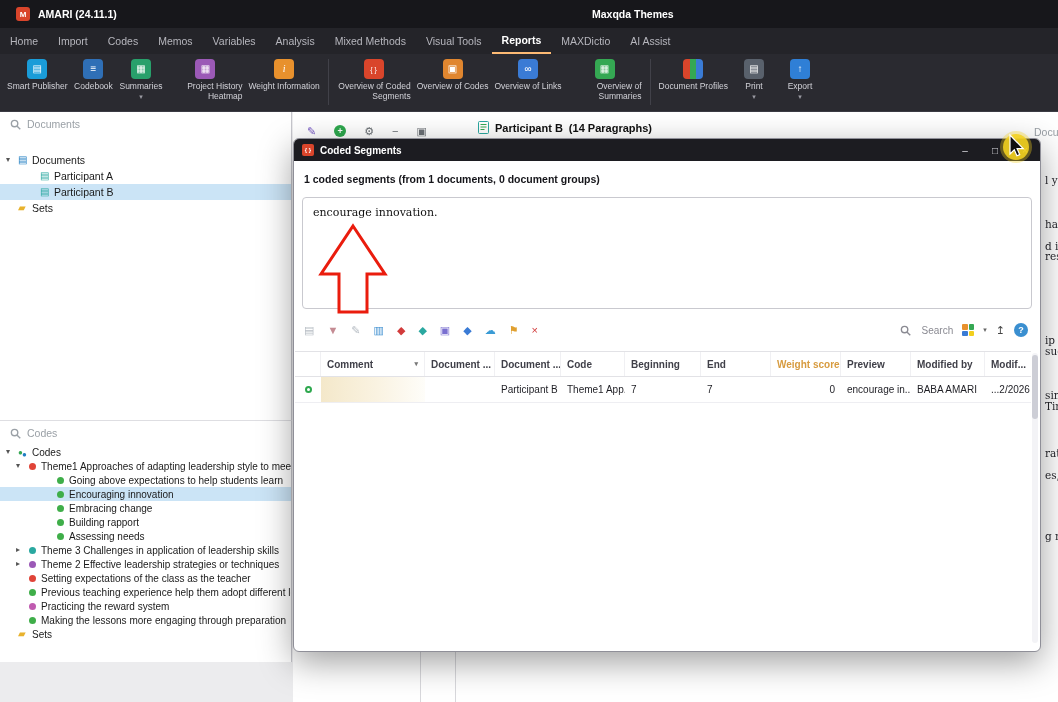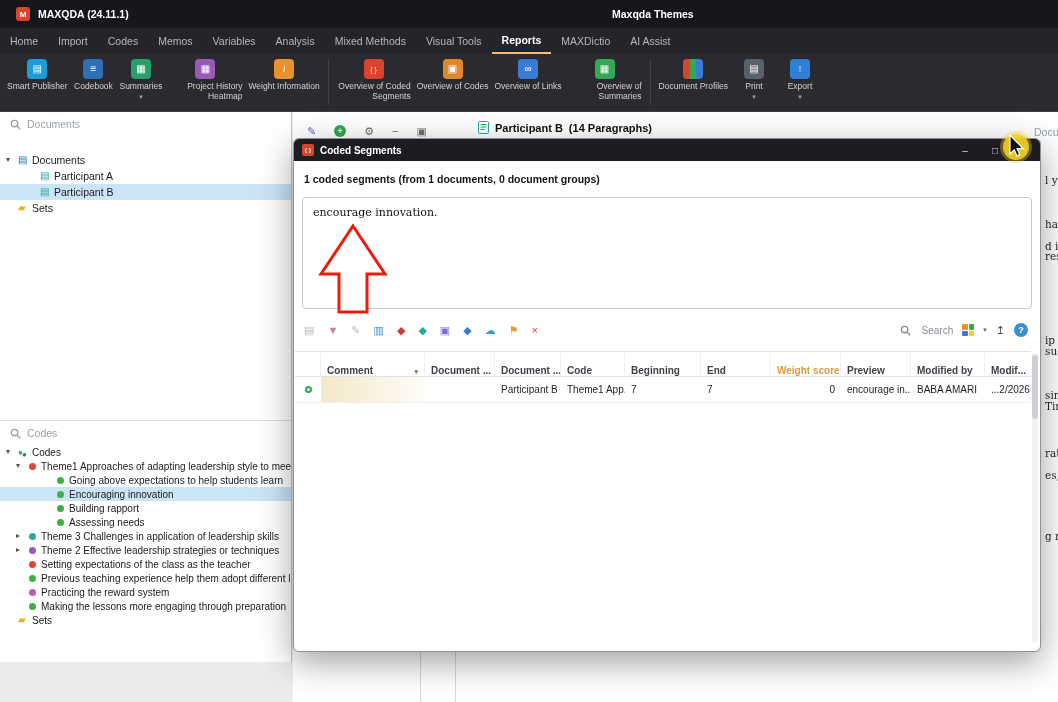--- a/index.html
+++ b/index.html
@@ -3,21 +3,21 @@
 <meta charset="utf-8">
 <style>
 *{margin:0;padding:0;box-sizing:border-box}
 html,body{background:#555}
 .screen{position:relative;width:1058px;height:702px;background:#ececee;font-family:"Liberation Sans",sans-serif;font-size:11px;overflow:hidden;color:#1a1a1a}
 
 
 .titlebar{position:absolute;left:0;top:0;width:100%;height:28px;background:#17171b;display:flex;align-items:center;z-index:3}
 .app-ic{width:14px;height:14px;border-radius:3px;background:#d9452b;color:#fff;font-size:8px;font-weight:bold;display:flex;align-items:center;justify-content:center;margin-left:16px}
 .app-title{color:#fff;font-size:10.5px;font-weight:bold;margin-left:8px}
-.win-title{position:absolute;left:612px;color:#fff;font-size:10.5px;font-weight:bold}
+.win-title{position:absolute;left:592px;color:#fff;font-size:10.5px;font-weight:bold}
 
 
 .menubar{position:absolute;left:0;top:28px;width:100%;height:26px;background:#242429;z-index:3}
 .menubar-items{display:flex;height:100%}
 .menu-item{padding:0 10px;line-height:26px;font-size:10.5px;color:#b6b6bd;cursor:default;white-space:nowrap}
 .menu-item.active{color:#fff;font-weight:bold;border-bottom:2px solid #fdba74;line-height:24px}
 
 
 .ribbon{position:absolute;left:0;top:54px;width:100%;height:58px;background:#2a2a30;border-bottom:1px solid #3c3c44;z-index:3}
 .ribbon-items{display:flex;align-items:flex-start;padding-left:4px}
@@ -88,21 +88,21 @@
 .tb-icons{display:flex;align-items:center;gap:13px}
 .tb-icon{font-size:11px;line-height:1}
 .tb-right{margin-left:auto;display:flex;align-items:center;gap:9px}
 .search-lbl{color:#8a8a92;font-size:10px;margin-left:2px}
 .grid-ic{width:12px;height:12px;display:grid;grid-template-columns:1fr 1fr;gap:1px}
 .grid-ic span{border-radius:1px}
 .caret-sm{font-size:7px;color:#666}
 .up-ic{font-size:11px;color:#444}
 .help-ic{width:14px;height:14px;border-radius:50%;background:#3a8fd0;color:#fff;font-weight:bold;font-size:9px;display:flex;align-items:center;justify-content:center}
 .tbl-header{position:absolute;left:1px;right:9px;top:212px;height:26px;display:flex;border-top:1px solid #e2e2e6;border-bottom:1px solid #e2e2e6;background:#fff;overflow:hidden}
-.th-cell{flex:none;display:flex;align-items:flex-end;padding:0 6px;font-size:10px;font-weight:bold;color:#3f3f48;border-right:1px solid #f0f0f3;white-space:nowrap;overflow:hidden}
+.th-cell{flex:none;display:flex;align-items:center;padding:0 6px;font-size:10px;font-weight:bold;color:#3f3f48;border-right:1px solid #f0f0f3;white-space:nowrap;overflow:hidden}
 .sort-caret{margin-left:auto;font-size:7px;color:#777;padding-left:4px}
 .tbl-body{position:absolute;left:1px;right:9px;top:238px}
 .seg-row{display:flex;height:26px;border-bottom:1px solid #eeeef2}
 .td-cell{flex:none;display:flex;align-items:center;padding:0 6px;font-size:10px;color:#1e1e24;white-space:nowrap;overflow:hidden}
 .td-cell.center{justify-content:center}
 .td-cell.right{justify-content:flex-end}
 .td-cell.hl{background:linear-gradient(90deg,#f4e8ca,#faf3e2 55%,#fefdf9)}
 .status-dot{width:7px;height:7px;border:2px solid #2ea84e;border-radius:50%;background:#fff}
 .dlg-scroll{position:absolute;top:214px;right:2px;bottom:8px;width:6px;background:#f3f3f6;border-radius:3px}
 .dlg-thumb{position:absolute;left:0;top:2px;width:6px;height:64px;background:#cdced6;border-radius:3px}
@@ -110,21 +110,21 @@
 
 .overlay{position:absolute;left:0;top:0;width:1058px;height:702px;pointer-events:none;z-index:60}
 </style>
 </head>
 <body>
 
 <div class="screen">
 
   <div class="titlebar">
     <div class="app-ic">M</div>
-    <span class="app-title">MAXQDA (24.11.1)</span>
+    <span class="app-title">AMARI (24.11.1)</span>
     <span class="win-title">Maxqda Themes</span>
   </div>
 
   <div class="menubar">
     <div class="menubar-items">
         <div class="menu-item">Home</div>
         <div class="menu-item">Import</div>
         <div class="menu-item">Codes</div>
         <div class="menu-item">Memos</div>
         <div class="menu-item">Variables</div>
@@ -248,20 +248,25 @@
         </div>
         <div class="tree-row lvl2">
           <span class="chevron"></span>
           <span class="code-dot" style="background: rgb(63, 174, 73);"></span>
           <span class="tree-label">Going above expectations to help students learn</span>
         </div>
         <div class="tree-row lvl2 selected">
           <span class="chevron"></span>
           <span class="code-dot" style="background: rgb(63, 174, 73);"></span>
           <span class="tree-label">Encouraging innovation</span>
+        </div>
+        <div class="tree-row lvl2">
+          <span class="chevron"></span>
+          <span class="code-dot" style="background: rgb(63, 174, 73);"></span>
+          <span class="tree-label">Embracing change</span>
         </div>
         <div class="tree-row lvl2">
           <span class="chevron"></span>
           <span class="code-dot" style="background: rgb(63, 174, 73);"></span>
           <span class="tree-label">Building rapport</span>
         </div>
         <div class="tree-row lvl2">
           <span class="chevron"></span>
           <span class="code-dot" style="background: rgb(63, 174, 73);"></span>
           <span class="tree-label">Assessing needs</span>

